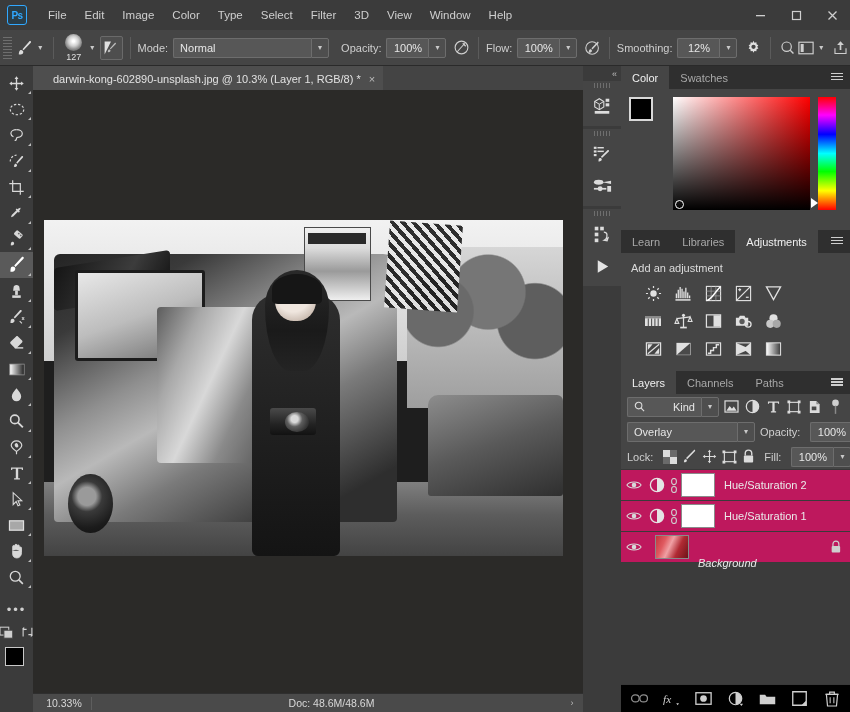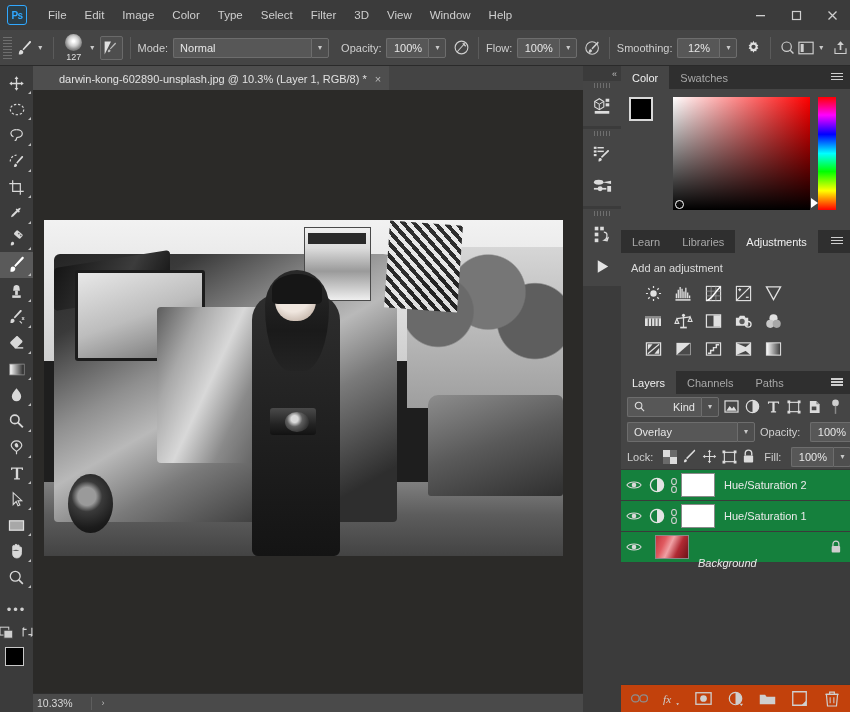--- a/index.html
+++ b/index.html
@@ -111,21 +111,21 @@
   }
   .qm-row { display: flex; align-items: center; justify-content: center; gap: 5px; height: 20px; color: #cfcfcf; }
 
   
   .doc-tabbar {
     position: absolute; left: 33px; top: 66px; width: 550px; height: 24px;
     background: #444444; display: flex; align-items: flex-end;
   }
   .doc-tab {
     height: 24px; background: #4e4e4e; display: flex; align-items: center;
-    padding: 0 8px 0 26px; gap: 8px; border-top: 2px solid #4e4e4e;
+    padding: 0 8px 0 20px; gap: 8px; border-top: 2px solid #4e4e4e;
     font-size: 11px; color: #e2e2e2; white-space: nowrap;
   }
   .doc-tab .close-x { color: #b9b9b9; font-size: 11px; }
 
   
   .canvas-area {
     position: absolute; left: 33px; top: 90px; width: 550px; height: 603px;
     background: #2b2a28; overflow: hidden;
   }
   .artboard {
@@ -225,21 +225,21 @@
     background: linear-gradient(160deg, #8d8d8d 0%, #5a5a5a 48%, #2f2f2f 100%);
     border-radius: 10px 6px 3px 3px;
   }
 
   
   .statusbar {
     position: absolute; left: 33px; top: 693px; width: 550px; height: 19px;
     background: #4a4a4a; display: flex; align-items: center;
     font-size: 10.5px; color: #d8d8d8; border-top: 1px solid #2f2f2f;
   }
-  .sb-zoom { width: 58px; text-align: left; padding-left: 4px; }
+  .sb-zoom { width: 58px; text-align: center; padding-left: 4px; }
   .sb-sep { width: 1px; height: 13px; background: #5e5e5e; }
   .sb-doc { flex: 1; text-align: center; padding-left: 10px; }
   .sb-arrow { width: 22px; text-align: center; font-size: 9px; color: #bdbdbd; }
 
   
   .rail {
     position: absolute; left: 583px; top: 66px; width: 38px; height: 646px;
     background: #3b3b3b;
   }
   .rail-collapse { height: 15px; display: flex; align-items: center; justify-content: flex-end;
@@ -319,21 +319,21 @@
   .kind-combo .field { width: 74px; gap: 5px; justify-content: space-between; }
   .kind-ico { width: 20px; height: 20px; display: flex; align-items: center; justify-content: center; color: #dcdcdc; }
   .lay-row2 { height: 25px; display: flex; align-items: center; padding: 0 6px; gap: 5px; }
   .blend-combo .field { width: 110px; }
   .lay-row3 { height: 25px; display: flex; align-items: center; padding: 0 6px; gap: 5px; }
   .lock-ico { width: 18px; height: 18px; display: flex; align-items: center; justify-content: center; color: #dcdcdc; }
 
   .layers-list { border-top: 1px solid #383838; }
   .layer-row {
     height: 31px; display: flex; align-items: center;
-    border-bottom: 1px solid #3a3a3a; background: #15803d; padding-right: 8px;
+    border-bottom: 1px solid #3a3a3a; background: #be185d; padding-right: 8px;
   }
   .layer-row.selected { background: #5e5e5e; }
   .eye { width: 26px; display: flex; align-items: center; justify-content: center; color: #d8d8d8; }
   .lr-adjicon { width: 20px; display: flex; align-items: center; justify-content: center; color: #e4e4e4; }
   .lr-link { width: 14px; display: flex; align-items: center; justify-content: center; color: #cfcfcf; font-size: 10px; }
   .thumb { width: 34px; height: 24px; border: 1px solid #8a8a8a; background: #fff; }
   .thumb.mask { background: #ffffff; }
   .thumb.trans {
     border: 1px solid #e8e8e8;
     background:
@@ -348,21 +348,21 @@
   .thumb.photo-bg {
     background:
       linear-gradient(115deg, #c2343c 0%, #e05a60 26%, #f0a0a4 44%, #b02a33 68%, #6d1218 100%);
   }
   .lr-name { flex: 1; margin-left: 9px; font-size: 11px; color: #eaeaea; }
   .lr-name.italic { font-style: italic; margin-top: 32px; }
   .lr-lock { color: #cfcfcf; font-size: 11px; }
 
   .layers-bottom {
     position: absolute; left: 0; bottom: 0; width: 229px; height: 28px;
-    background: #c2410c; border-top: 1px solid #383838;
+    background: #000000; border-top: 1px solid #383838;
     display: flex; align-items: center; justify-content: center; gap: 15px;
   }
   .lb-btn { width: 17px; height: 17px; display: flex; align-items: center; justify-content: center; color: #cfcfcf; }
   .lb-btn.dim { color: #8e8e8e; }
   svg { display: block; }
 </style>
 </head>
 <body>
 
 <div class="app">
@@ -684,20 +684,21 @@
         <div class="ph-person-hair2"></div>
         <div class="ph-camera"></div>
         <div class="ph-camera-lens"></div>
       </div>
     </div>
   </div>
 
   <div class="statusbar">
     <div class="sb-zoom">10.33%</div>
     <div class="sb-sep"></div>
+    <div class="sb-doc">Doc: 48.6M/48.6M</div>
     <div class="sb-arrow">›</div>
   </div>
 
   <div class="rail">
     <div class="rail-collapse">«</div>
     <div class="rail-group">
       <div class="rail-grip">
           <i></i>
         </div>
       <div class="rail-btn">

